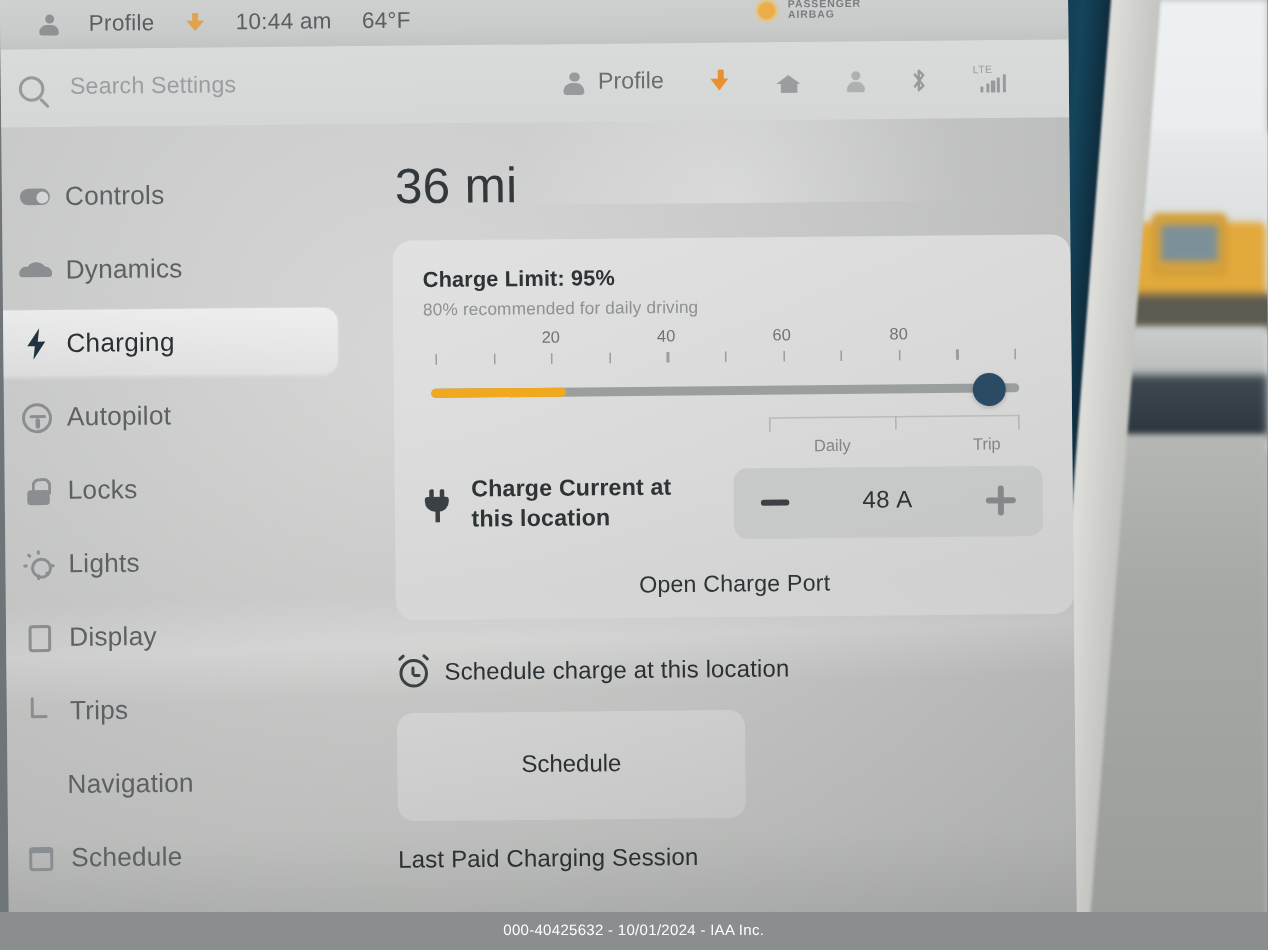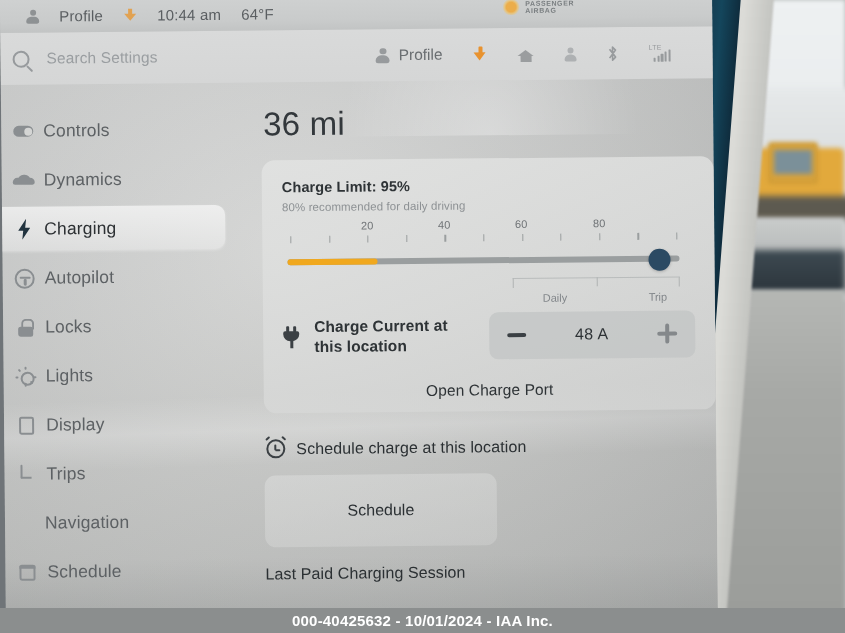--- a/index.html
+++ b/index.html
@@ -425,21 +425,21 @@
   }
 
   
   .watermark {
     position:absolute; left:0; bottom:0; width:845px; height:25px;
     background:#8b8e8e;
     display:flex; align-items:center; justify-content:center;
     z-index:20;
   }
   .watermark span {
-    font-size:15px; font-weight:bold; color:#ffffff; letter-spacing:.2px;
+    font-size:10px; font-weight:normal; color:#ffffff; letter-spacing:.2px;
   }
 
   
   .photo-soft {
     position:absolute; inset:0;
     backdrop-filter: blur(0.35px);
     pointer-events:none; z-index:18;
   }
 </style>
 </head>

